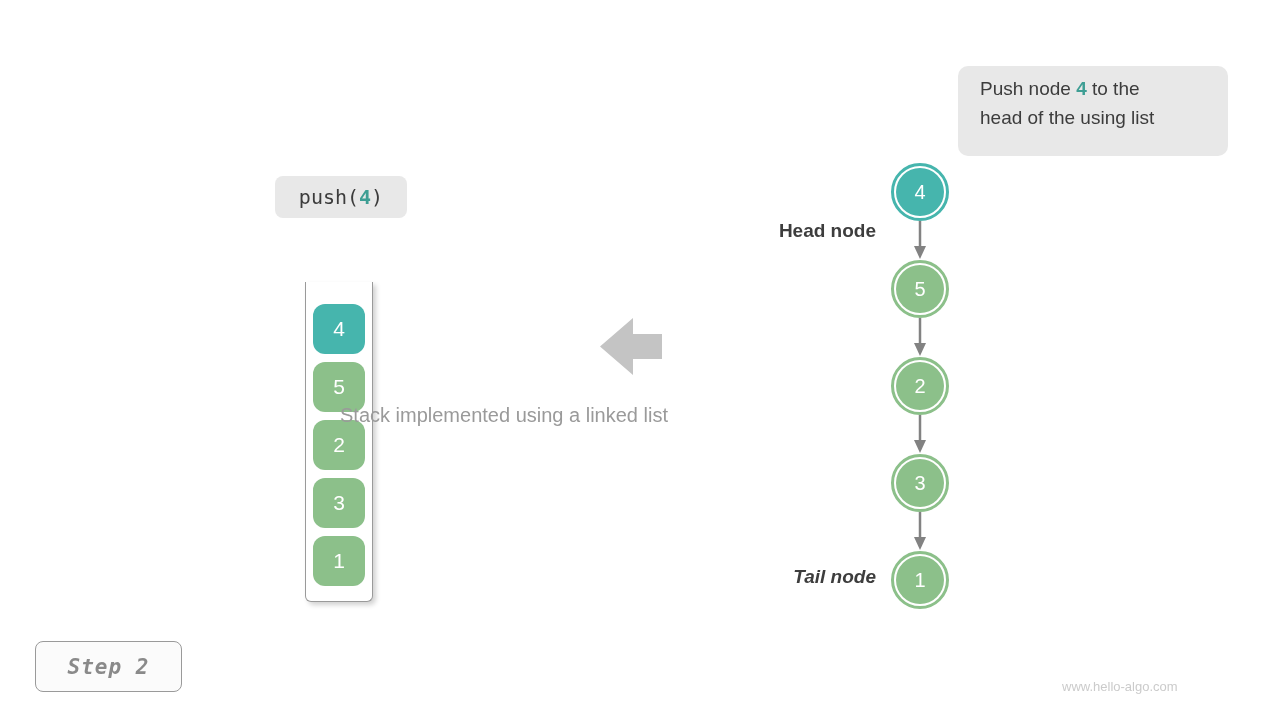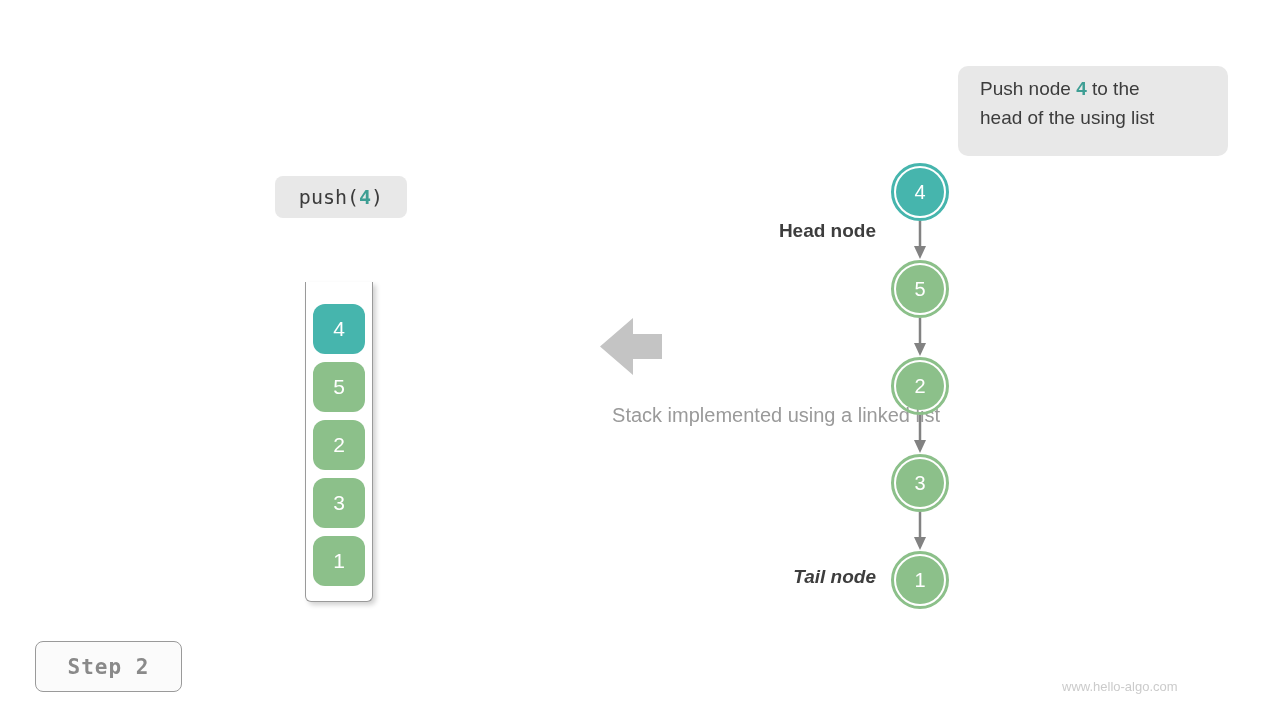--- a/index.html
+++ b/index.html
@@ -40,21 +40,21 @@
     display: flex; align-items: center; justify-content: center;
     color: #ffffff; font-size: 21px; font-weight: 500;
   }
   .stack-item[data-color="teal"]  { background: #46b5ad; }
   .stack-item[data-color="green"] { background: #8cc08a; }
 
   
   .block-arrow { position: absolute; left: 600px; top: 318px; }
   .caption {
     position: absolute; left: 340px; top: 404px; width: 600px;
-    text-align: right; font-size: 20px; color: #9a9a9a;
+    text-align: left; font-size: 20px; color: #9a9a9a;
   }
 
   
   .llist {
     position: absolute; left: 891px; top: 163px;
     display: flex; flex-direction: column; align-items: center;
   }
   .ll-node {
     width: 58px; height: 58px; border-radius: 50%; flex: 0 0 auto;
     border: 3px solid; padding: 2px; background-clip: content-box;
@@ -71,21 +71,21 @@
   }
   .side-label.head { top: 181px; margin-top: 39px; }
   .side-label.tail { top: 566px; font-style: italic; }
 
   
   .step-badge {
     position: absolute; left: 35px; top: 641px; width: 147px; height: 51px;
     border: 1px solid #9a9a9a; border-radius: 8px; background: #fbfbfb;
     display: flex; align-items: center; justify-content: center;
     font-family: "DejaVu Sans Mono", monospace; font-size: 21px; font-weight: 700;
-    color: #8a8a8a; letter-spacing: 1px;
+    color: #8a8a8a; letter-spacing: 1px; font-style: italic;
   }
   .watermark {
     position: absolute; left: 1062px; top: 679px;
     font-family: Liberation Sans, sans-serif; font-size: 13px; color: #cbcbcb;
   }
 </style>
 </head>
 <body>
 
 <div class="stage">

